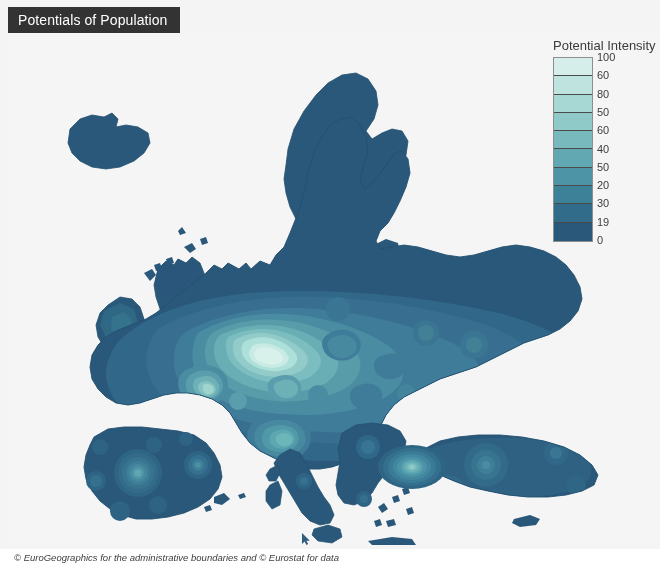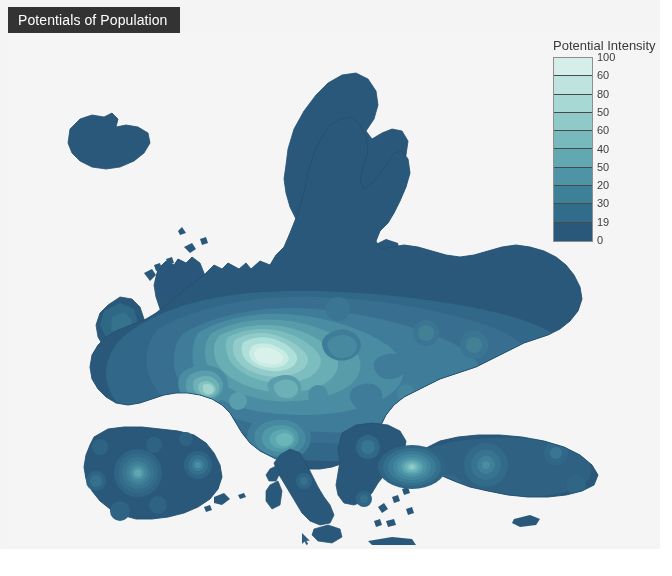--- a/index.html
+++ b/index.html
@@ -410,13 +410,14 @@
         <div class="tk" style="top: 73.2px;">60</div>
         <div class="tk" style="top: 91.5px;">40</div>
         <div class="tk" style="top: 109.8px;">50</div>
         <div class="tk" style="top: 128.1px;">20</div>
         <div class="tk" style="top: 146.4px;">30</div>
         <div class="tk" style="top: 164.7px;">19</div>
         <div class="tk" style="top: 183px;">0</div>
       </div>
   </div>
 
+  <div id="attrib">© EuroGeographics for the administrative boundaries and © Eurostat for data</div>
 </div>
 
 </body></html>

